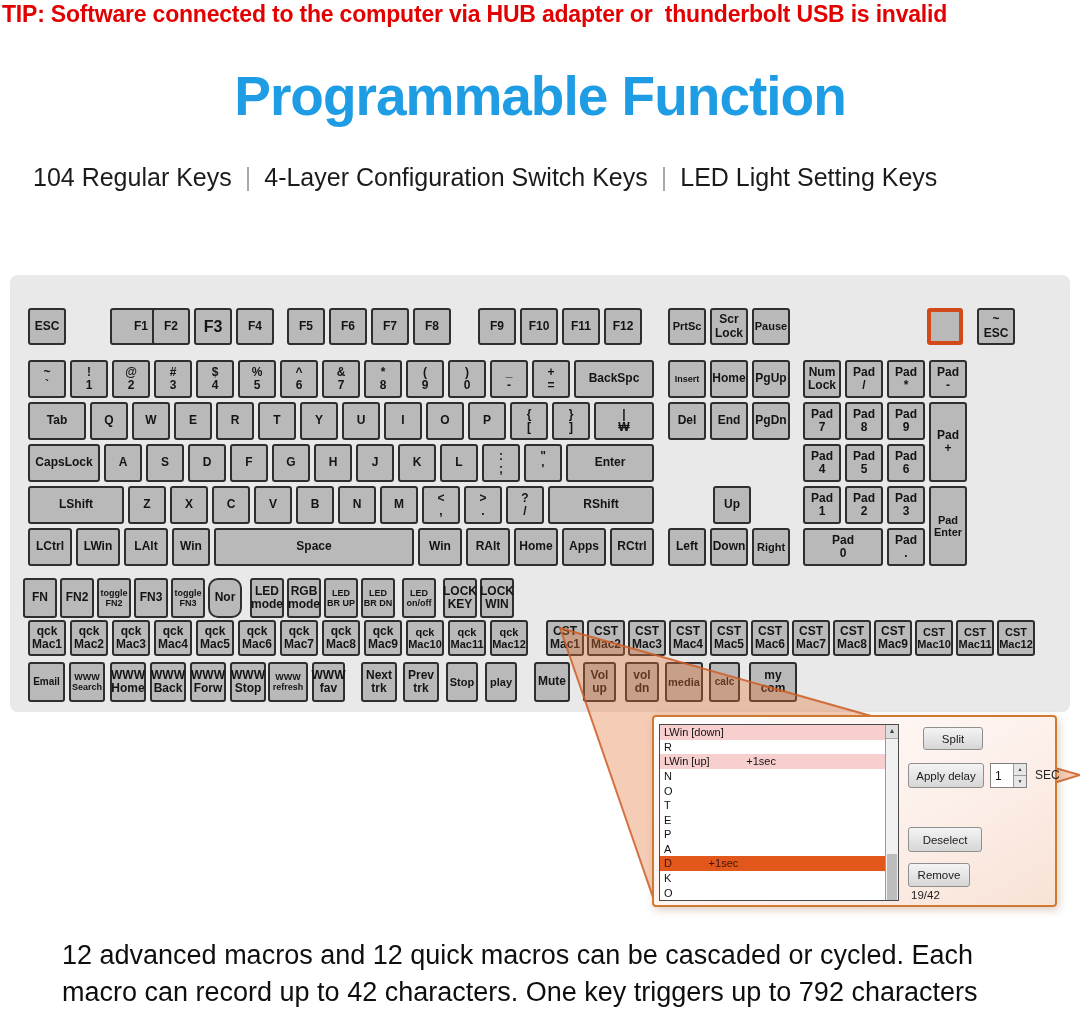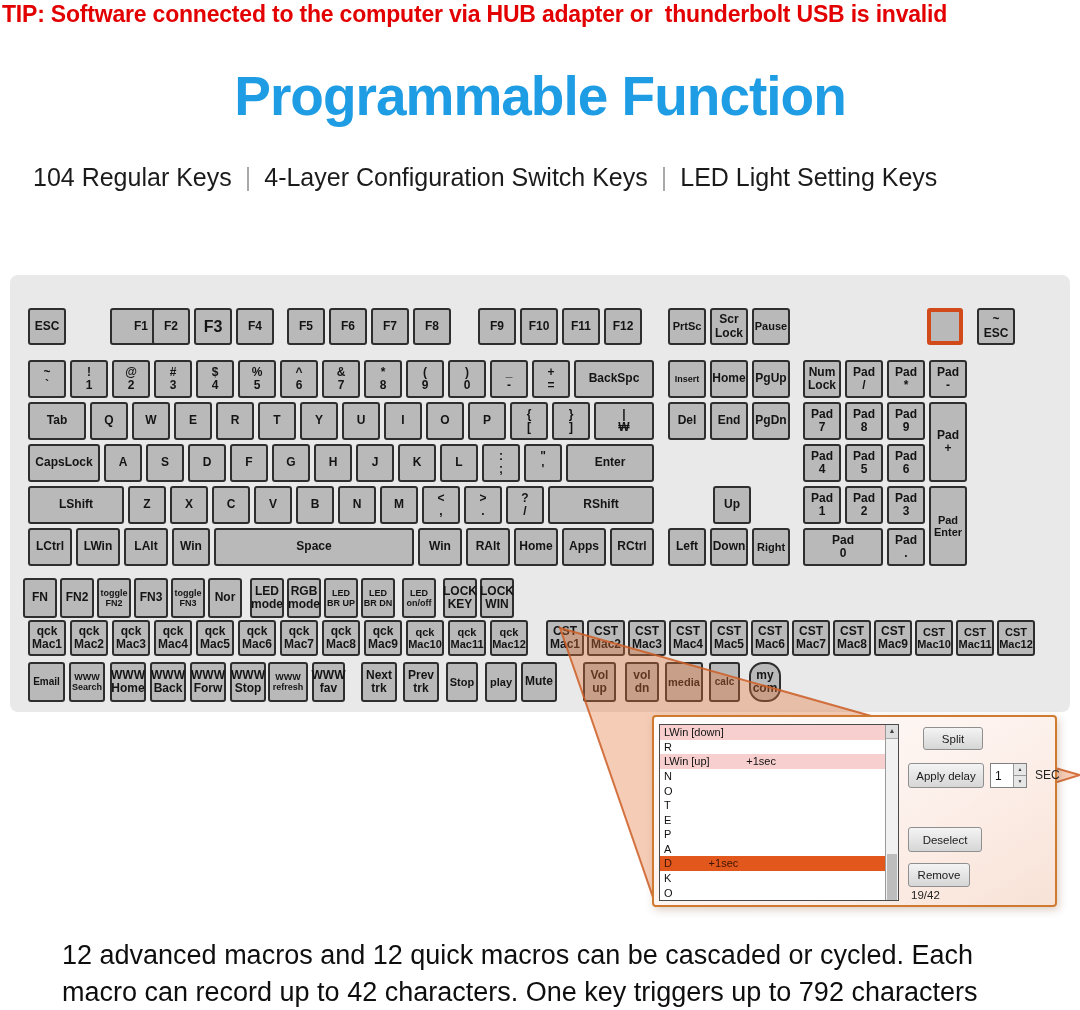--- a/index.html
+++ b/index.html
@@ -201,21 +201,21 @@
 0</div>
       <div class="key" style="left: 877px; top: 253px; width: 38px; height: 38px; font-size: 12px;">Pad
 .</div>
       <div class="key" style="left: 13px; top: 303px; width: 34px; height: 40px; font-size: 12px;">FN</div>
       <div class="key" style="left: 50px; top: 303px; width: 34px; height: 40px; font-size: 12px;">FN2</div>
       <div class="key" style="left: 87px; top: 303px; width: 34px; height: 40px; font-size: 9px;">toggle
 FN2</div>
       <div class="key" style="left: 124px; top: 303px; width: 34px; height: 40px; font-size: 12px;">FN3</div>
       <div class="key" style="left: 161px; top: 303px; width: 34px; height: 40px; font-size: 9px;">toggle
 FN3</div>
-      <div class="key" style="left: 198px; top: 303px; width: 34px; height: 40px; font-size: 12px;">Nor</div>
+      <div class="key" style="left: 198px; top: 303px; width: 34px; height: 40px; font-size: 12px; border-radius: 10px;">Nor</div>
       <div class="key" style="left: 240px; top: 303px; width: 34px; height: 40px; font-size: 12px;">LED
 mode</div>
       <div class="key" style="left: 277px; top: 303px; width: 34px; height: 40px; font-size: 12px;">RGB
 mode</div>
       <div class="key" style="left: 314px; top: 303px; width: 34px; height: 40px; font-size: 9px;">LED
 BR UP</div>
       <div class="key" style="left: 351px; top: 303px; width: 34px; height: 40px; font-size: 9px;">LED
 BR DN</div>
       <div class="key" style="left: 392px; top: 303px; width: 34px; height: 40px; font-size: 9px;">LED
 on/off</div>
@@ -285,28 +285,28 @@
       <div class="key" style="left: 258px; top: 387px; width: 40px; height: 40px; font-size: 9px;">WWW
 refresh</div>
       <div class="key" style="left: 302px; top: 387px; width: 33px; height: 40px; font-size: 12px;">WWW
 fav</div>
       <div class="key" style="left: 351px; top: 387px; width: 36px; height: 40px; font-size: 12px;">Next
 trk</div>
       <div class="key" style="left: 393px; top: 387px; width: 36px; height: 40px; font-size: 12px;">Prev
 trk</div>
       <div class="key" style="left: 436px; top: 387px; width: 32px; height: 40px; font-size: 11px;">Stop</div>
       <div class="key" style="left: 475px; top: 387px; width: 32px; height: 40px; font-size: 11px;">play</div>
-      <div class="key" style="left: 511px; top: 387px; width: 36px; height: 40px; font-size: 12px;">Mute</div>
+      <div class="key" style="left: 524px; top: 387px; width: 36px; height: 40px; font-size: 12px;">Mute</div>
       <div class="key" style="left: 573px; top: 387px; width: 33px; height: 40px; font-size: 12px;">Vol
 up</div>
       <div class="key" style="left: 615px; top: 387px; width: 34px; height: 40px; font-size: 12px;">vol
 dn</div>
       <div class="key" style="left: 655px; top: 387px; width: 38px; height: 40px; font-size: 11px;">media</div>
       <div class="key" style="left: 699px; top: 387px; width: 31px; height: 40px; font-size: 10px;">calc</div>
-      <div class="key" style="left: 739px; top: 387px; width: 32px; height: 40px; font-size: 12px; border-radius: 14px;">my
+      <div class="key" style="left: 739px; top: 387px; width: 48px; height: 40px; font-size: 12px;">my
 com</div>
     </div>
 
   <svg class="callout" width="1080" height="1010" viewBox="0 0 1080 1010">
     <polygon points="560,628 1080,775 656,906"></polygon>
   </svg>
 
   <div class="popup">
     <div class="listbox">
       <div class="rows" id="macrows">

